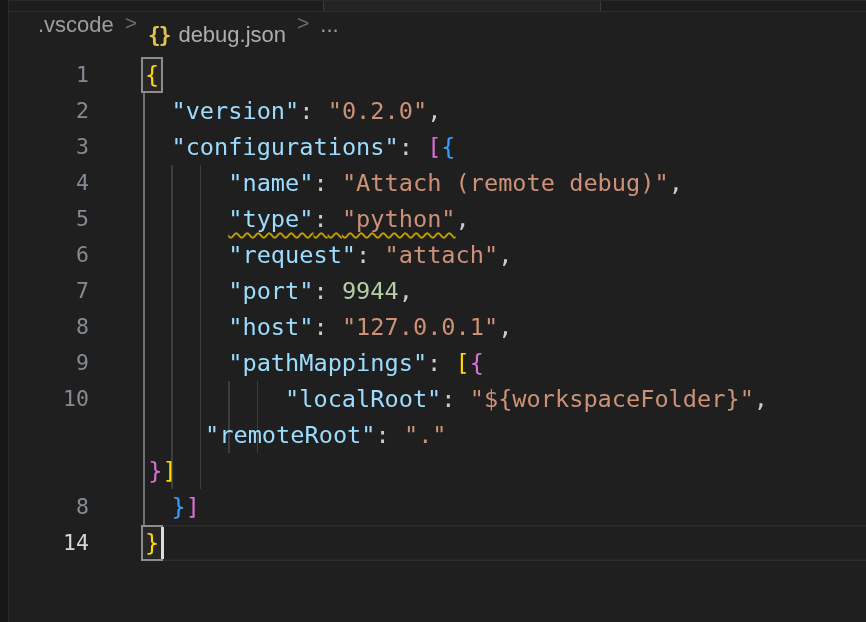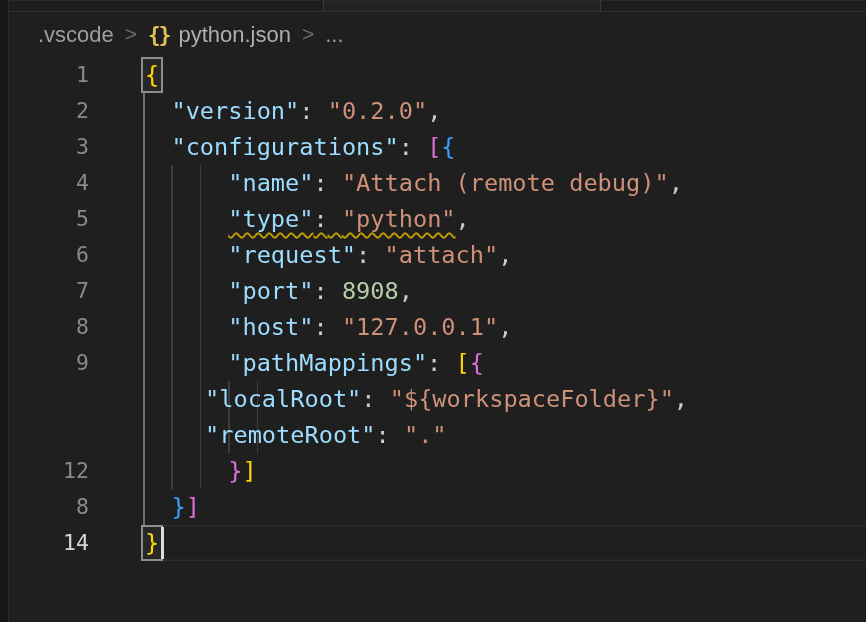--- a/index.html
+++ b/index.html
@@ -23,21 +23,21 @@
     background:var(--tab-strip,#1d1d1d);
     border-top:1px solid #292929;
     border-bottom:1px solid #2e2e2e;
   }
   .tab-seg{position:absolute;top:0;bottom:0;left:314px;width:277px;background:var(--tab-active,#232323);}
   .tab-sep{position:absolute;top:0;bottom:0;width:1px;background:#3a3a3a;}
   .ts1{left:314px}
   .ts2{left:591px}
   
   .breadcrumb{
-    height:45px;display:flex;align-items:center;gap:11px;
+    height:45px;display:flex;gap:11px;
     padding-left:29px;font-size:22px;
     color:var(--breadcrumb-text,#9d9d9d);
     white-space:nowrap;
   }
   .bc-file{display:flex;align-items:center;gap:9px;color:var(--breadcrumb-file,#aeaeae);cursor:default;}
   .bc-icon{
     color:var(--breadcrumb-icon,#e2c250);
     font-family:"DejaVu Sans Mono",monospace;
     font-size:21px;font-weight:bold;letter-spacing:-2px;
   }
@@ -104,21 +104,21 @@
     <div class="tab-seg"></div>
     <div class="tab-sep ts1"></div>
     <div class="tab-sep ts2"></div>
   </div>
 
   <div class="breadcrumb">
     <span class="bc-item">.vscode</span>
     <span class="bc-sep">&gt;</span>
     <span class="bc-file">
       <span class="bc-icon">{}</span>
-      <span>python.json</span>
+      <span>debug.json</span>
     </span>
     <span class="bc-sep">&gt;</span>
     <span class="bc-item">...</span>
   </div>
 
   <div class="editor">
     <div class="rows">
         <div class="line">
           <div class="num">1</div>
           <div class="code"><span class="c-bracket_1 match-box">{</span></div>
@@ -138,38 +138,38 @@
         <div class="line">
           <div class="num">5</div>
           <div class="code"><span class="">      </span><span class="squiggle"><span class="c-key">"type"</span><span class="c-punct">:</span><span class=""> </span><span class="c-string">"python"</span></span><span class="c-punct">,</span></div>
         </div>
         <div class="line">
           <div class="num">6</div>
           <div class="code"><span class="">      </span><span class="c-key">"request"</span><span class="c-punct">:</span><span class=""> </span><span class="c-string">"attach"</span><span class="c-punct">,</span></div>
         </div>
         <div class="line">
           <div class="num">7</div>
-          <div class="code"><span class="">      </span><span class="c-key">"port"</span><span class="c-punct">:</span><span class=""> </span><span class="c-number">8908</span><span class="c-punct">,</span></div>
+          <div class="code"><span class="">      </span><span class="c-key">"port"</span><span class="c-punct">:</span><span class=""> </span><span class="c-number">9944</span><span class="c-punct">,</span></div>
         </div>
         <div class="line">
           <div class="num">8</div>
           <div class="code"><span class="">      </span><span class="c-key">"host"</span><span class="c-punct">:</span><span class=""> </span><span class="c-string">"127.0.0.1"</span><span class="c-punct">,</span></div>
         </div>
         <div class="line">
           <div class="num">9</div>
           <div class="code"><span class="">      </span><span class="c-key">"pathMappings"</span><span class="c-punct">:</span><span class=""> </span><span class="c-bracket_1">[</span><span class="c-bracket_2">{</span></div>
         </div>
         <div class="line">
+          <div class="num">10</div>
           <div class="code"><span class="">          </span><span class="c-key">"localRoot"</span><span class="c-punct">:</span><span class=""> </span><span class="c-string">"${workspaceFolder}"</span><span class="c-punct">,</span></div>
         </div>
         <div class="line">
           <div class="code"><span class="">          </span><span class="c-key">"remoteRoot"</span><span class="c-punct">:</span><span class=""> </span><span class="c-string">"."</span></div>
         </div>
         <div class="line">
-          <div class="num">12</div>
           <div class="code"><span class="">      </span><span class="c-bracket_2">}</span><span class="c-bracket_1">]</span></div>
         </div>
         <div class="line">
           <div class="num">8</div>
           <div class="code"><span class="">  </span><span class="c-bracket_3">}</span><span class="c-bracket_2">]</span></div>
         </div>
         <div class="line current">
           <div class="num">14</div>
           <div class="code"><span class="c-bracket_1 match-box">}</span><div class="cursor" style="left: 18.21px;"></div></div>
         </div>

